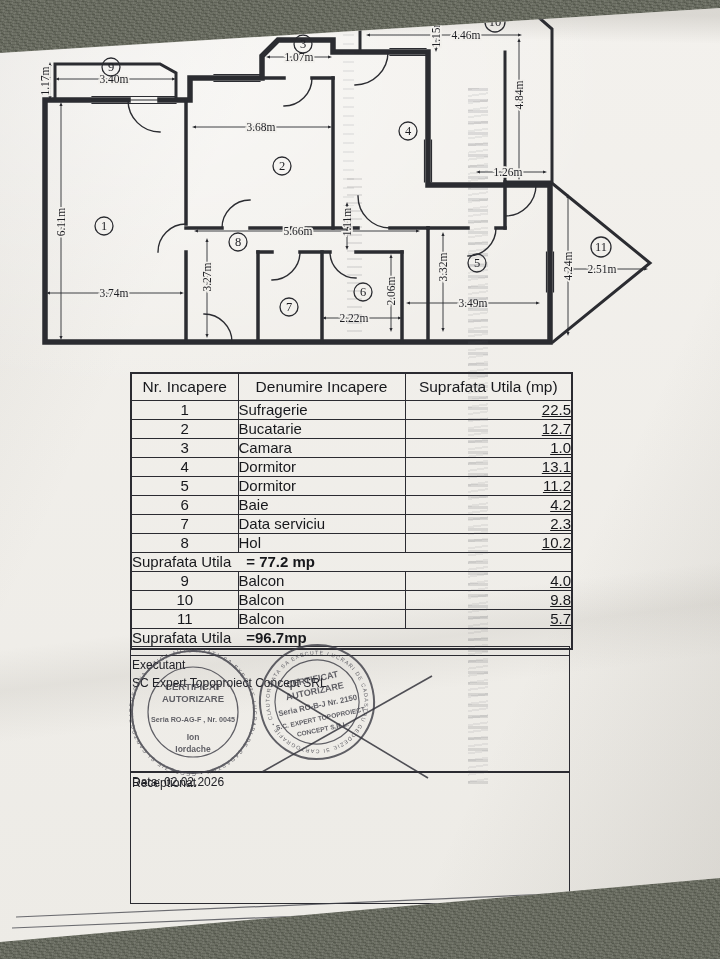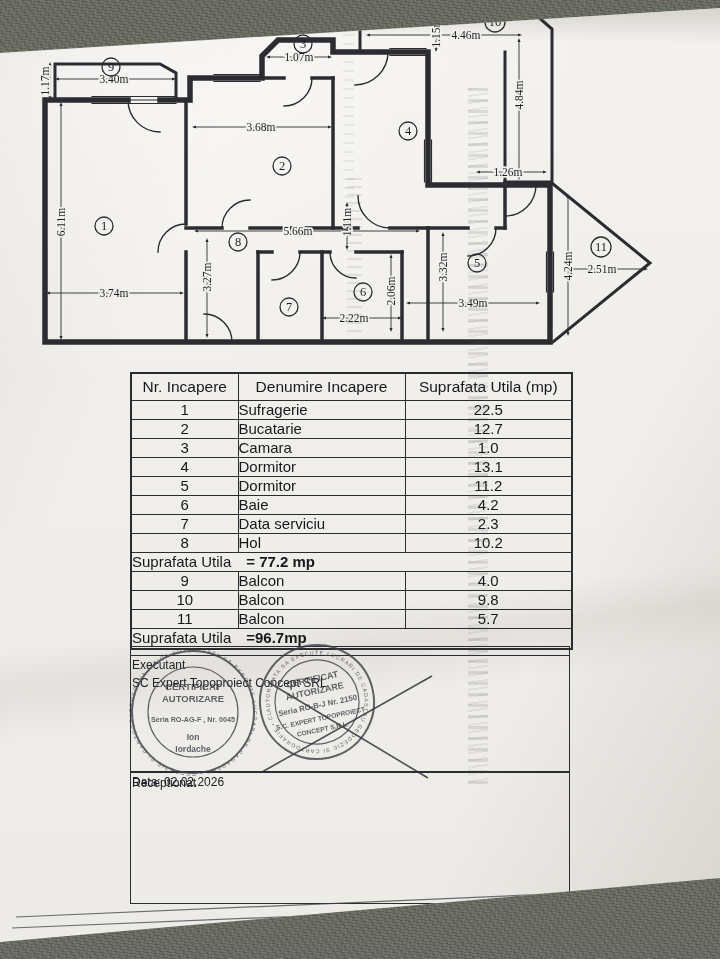--- a/index.html
+++ b/index.html
@@ -27,21 +27,21 @@
       background:repeating-linear-gradient(180deg, rgba(70,72,80,.22) 0 2px, transparent 2px 8px);}
   .s3{left:343px;top:34px;width:11px;height:172px;opacity:.4;
       background:repeating-linear-gradient(180deg, rgba(70,72,80,.20) 0 2px, transparent 2px 9px);}
   
   table.areas{position:absolute;left:130px;top:372px;width:441px;border-collapse:collapse;
     table-layout:fixed;border:2px solid #2b2b31;color:#17181c;}
   table.areas td,table.areas th{border:1.5px solid #2b2b31;font-weight:400;padding:0;
     font-size:15px;line-height:1.1;overflow:hidden;white-space:nowrap;}
   table.areas th{height:26px;font-size:15.5px;}
   tr.r{height:19px;} tr.rt{height:20px;}
-  td.c1{text-align:center;} td.c2{padding-left:11px;margin-top:39px;} td.c3{text-align:center;}
+  td.c1{text-align:center;} td.c2{padding-left:11px;margin-top:39px;} td.c3{text-align:right;text-decoration:underline;}
   td.merged{padding-left:114px;font-size:16.5px;}
   td.merged .val{margin-left:15px;font-weight:bold;}
   
   .bbox{position:absolute;left:130px;width:438px;border:1.5px solid #2b2b31;color:#202127;}
   .box-gap{top:646px;height:8px;}
   .box-exec{top:655px;height:116px;}
   .box-recep{top:771px;height:131px;}
   .bbox .t{position:absolute;left:1px;font-size:12px;}
   .exec-label{top:2px;font-size:15px;}
   .exec-co{top:20px;font-size:16.5px;}

